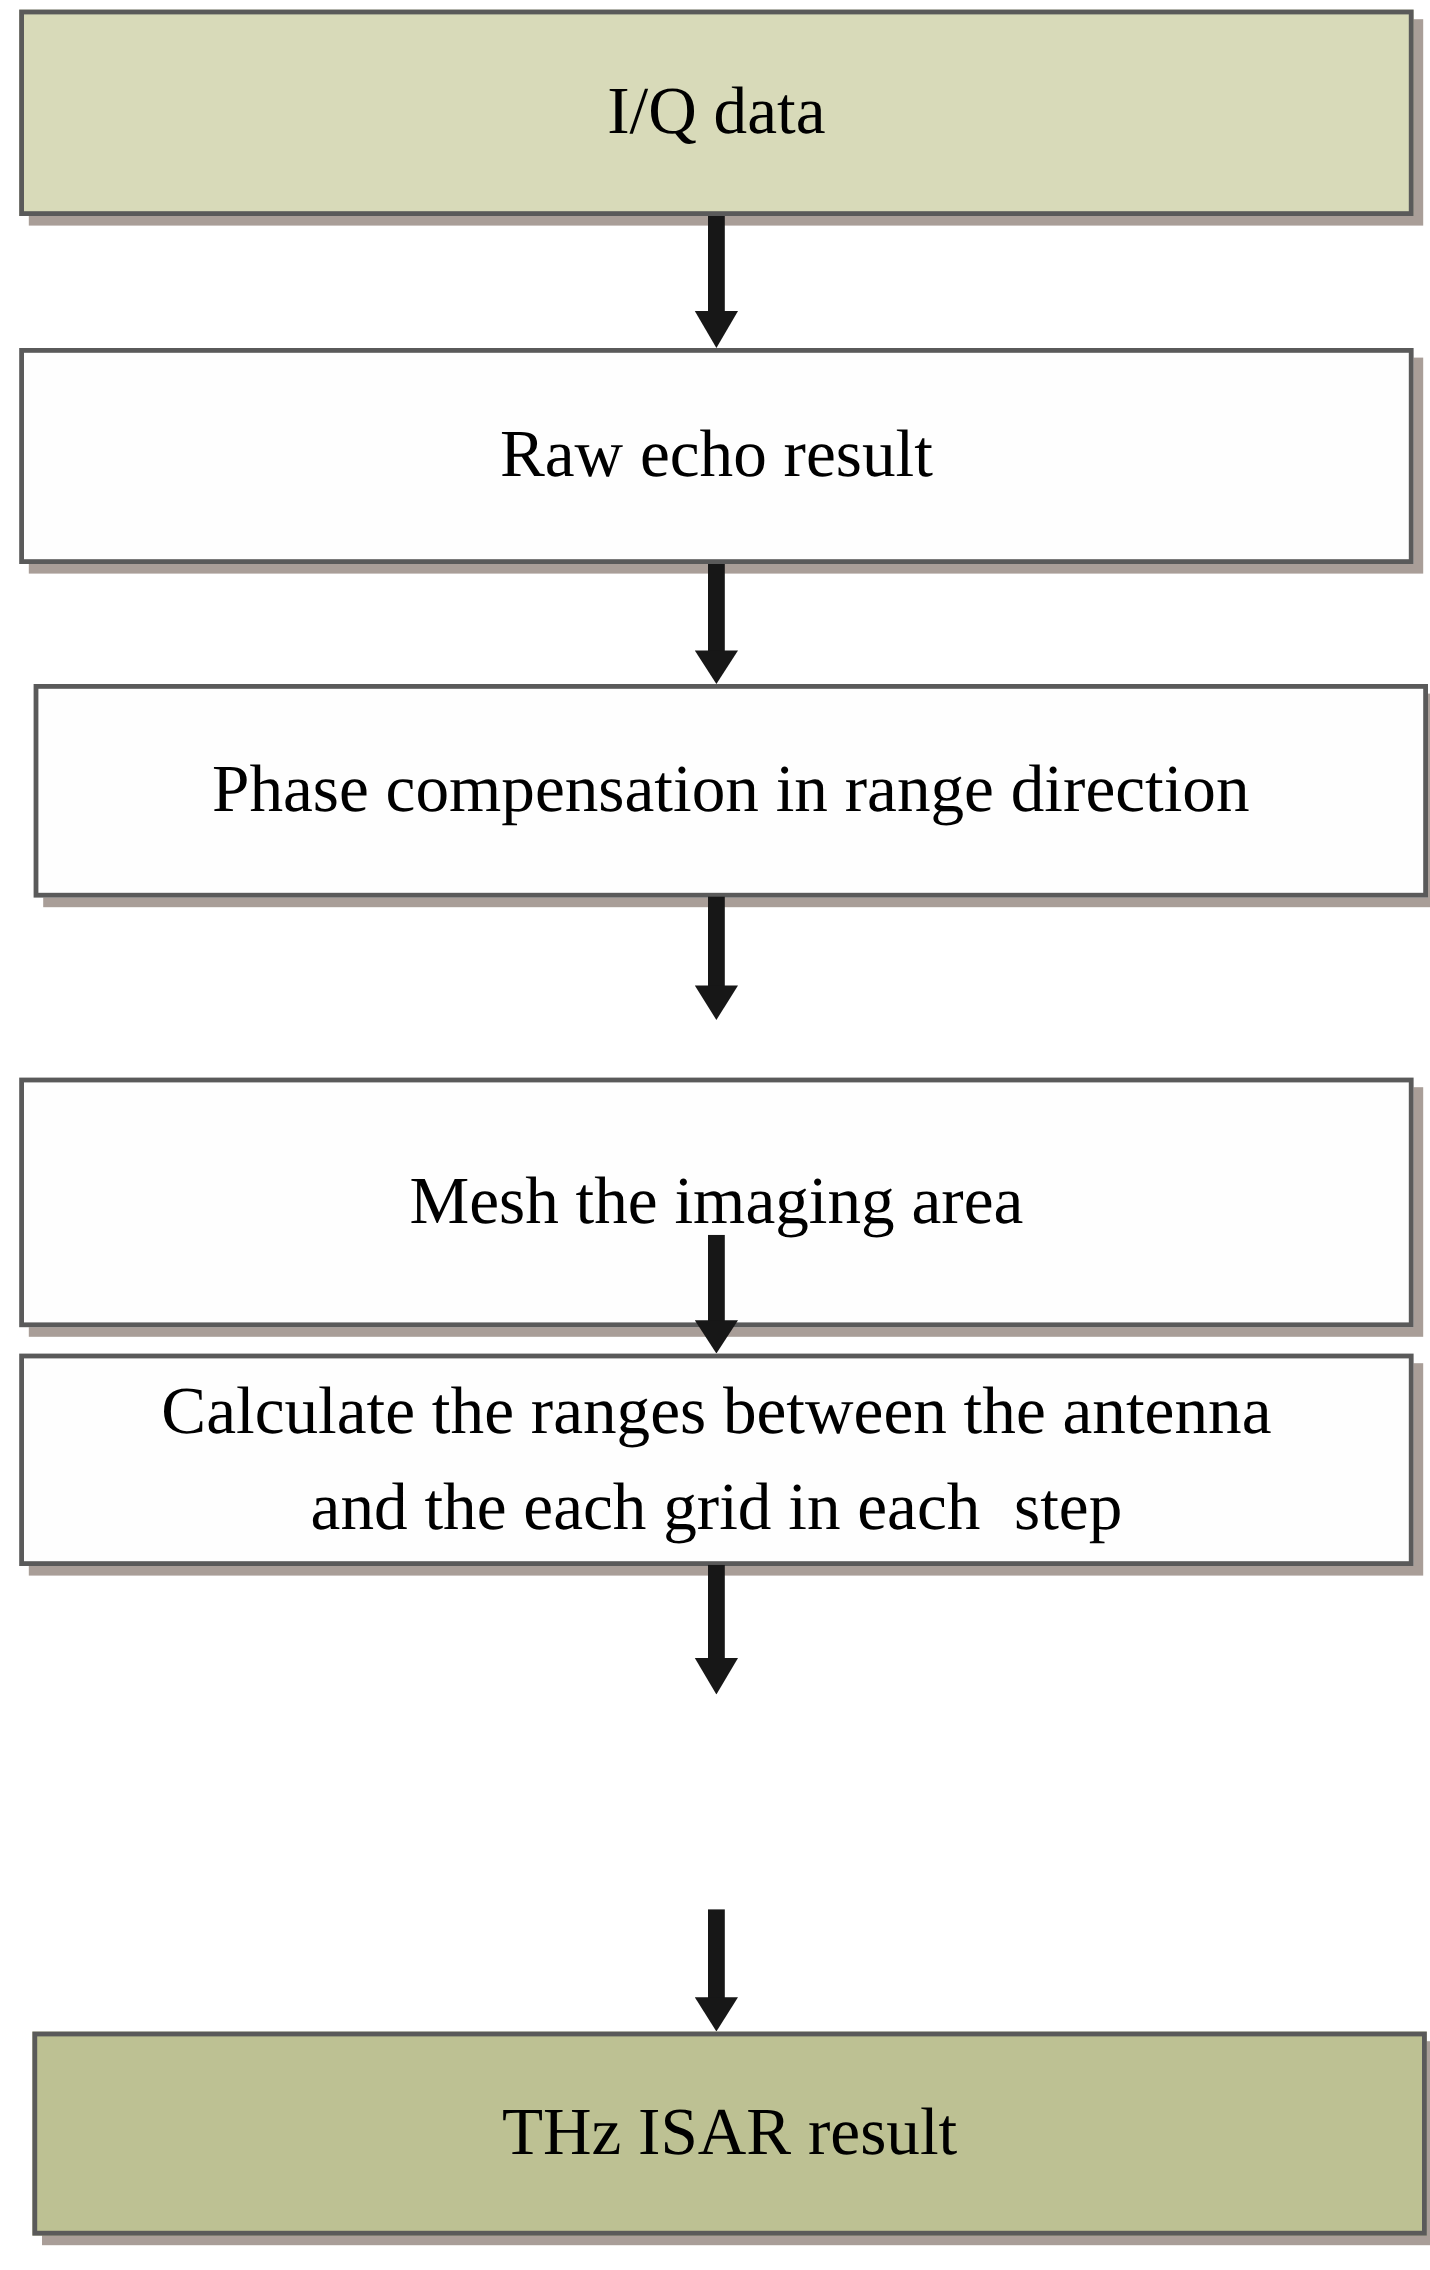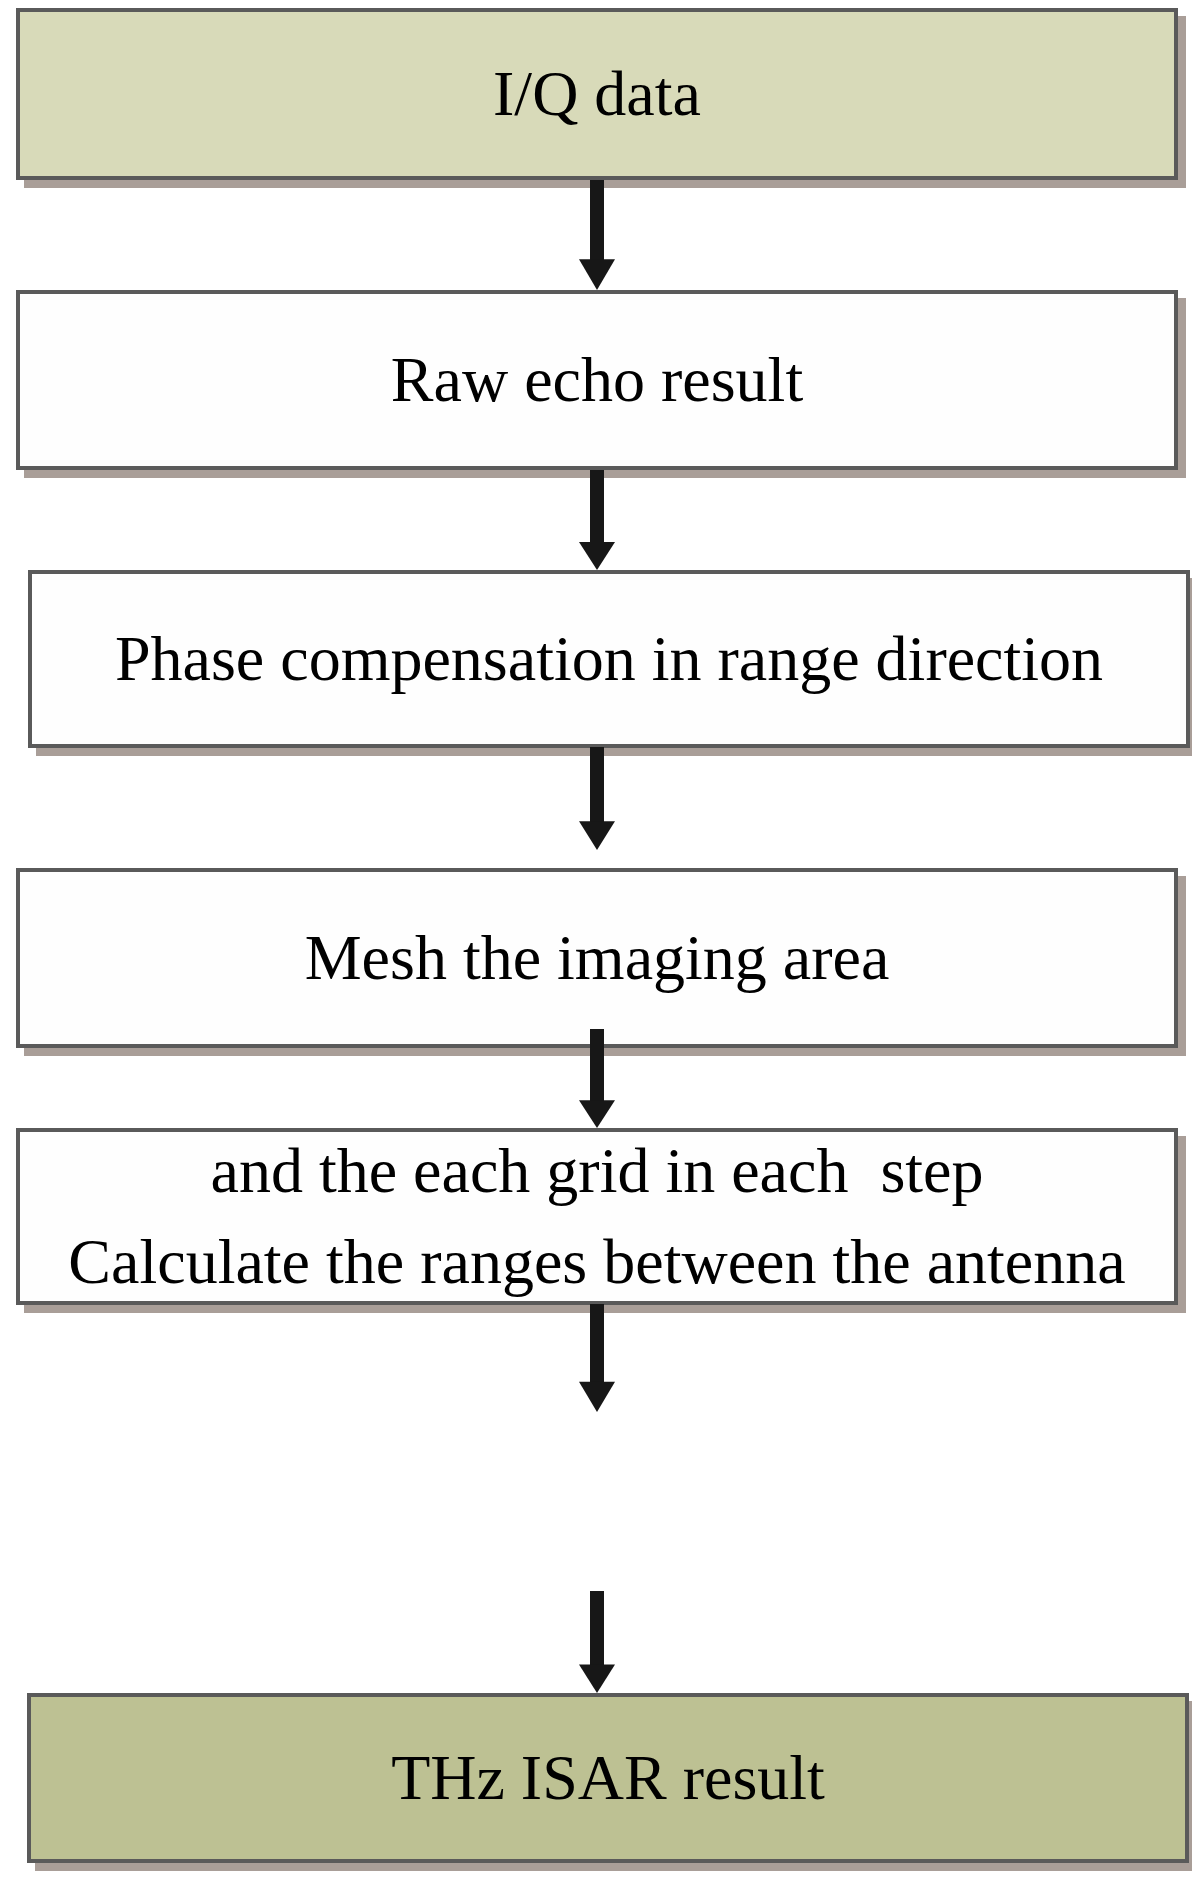--- a/index.html
+++ b/index.html
@@ -32,38 +32,38 @@
     box-sizing: border-box;
     border: 4px solid var(--border);
     background: var(--process-fill);
     box-shadow: 8px 8px 0 var(--shadow);
     display: flex;
     flex-direction: column;
     align-items: center;
     justify-content: center;
     text-align: center;
     color: var(--text);
-    font-size: 64px;
+    font-size: 56px;
     line-height: 1.42;
   }
   .node--start { background: var(--start-fill); }
   .node--end   { background: var(--end-fill); }
   .node-line { white-space: pre-wrap; }
   .arrow {
     position: absolute;
     left: 575px;
     width: 44px;
     display: block;
   }
   .arrow rect, .arrow polygon { fill: var(--arrow); }
   
   #n0 { top: 8px;    height: 172px; }
   #n1 { top: 290px;  height: 180px; }
   #n2 { top: 570px;  height: 178px; margin-left: 12px; }
-  #n3 { top: 868px;  height: 180px; }
+  #n3 { top: 898px;  height: 208px; }
   #n4 { top: 1128px; height: 177px; }
   #n5 { top: 1412px; height: 180px; }
   #n6 { top: 1693px; height: 170px; margin-left: 11px; }
   #a0 { top: 180px;  height: 110px; }
   #a1 { top: 470px;  height: 100px; }
   #a2 { top: 747px;  height: 103px; }
   #a3 { top: 1029px; height: 99px;  }
   #a4 { top: 1304px; height: 108px; }
   #a5 { top: 1591px; height: 102px; }
 </style>
@@ -102,22 +102,22 @@
   <div id="n3" class="node">
     <div class="node-line">Mesh the imaging area</div>
   </div>
 
   <svg id="a3" class="arrow" viewBox="0 0 44 100" preserveAspectRatio="none" aria-hidden="true">
     <rect x="15" y="0" width="14" height="75"></rect>
     <polygon points="4,72 40,72 22,100"></polygon>
   </svg>
 
   <div id="n4" class="node">
+    <div class="node-line">Calculate the ranges between the antenna</div>
     <div class="node-line">and the each grid in each  step</div>
-    <div class="node-line">Calculate the ranges between the antenna</div>
   </div>
 
   <svg id="a4" class="arrow" viewBox="0 0 44 100" preserveAspectRatio="none" aria-hidden="true">
     <rect x="15" y="0" width="14" height="75"></rect>
     <polygon points="4,72 40,72 22,100"></polygon>
   </svg>
 
 
   <svg id="a5" class="arrow" viewBox="0 0 44 100" preserveAspectRatio="none" aria-hidden="true">
     <rect x="15" y="0" width="14" height="75"></rect>

